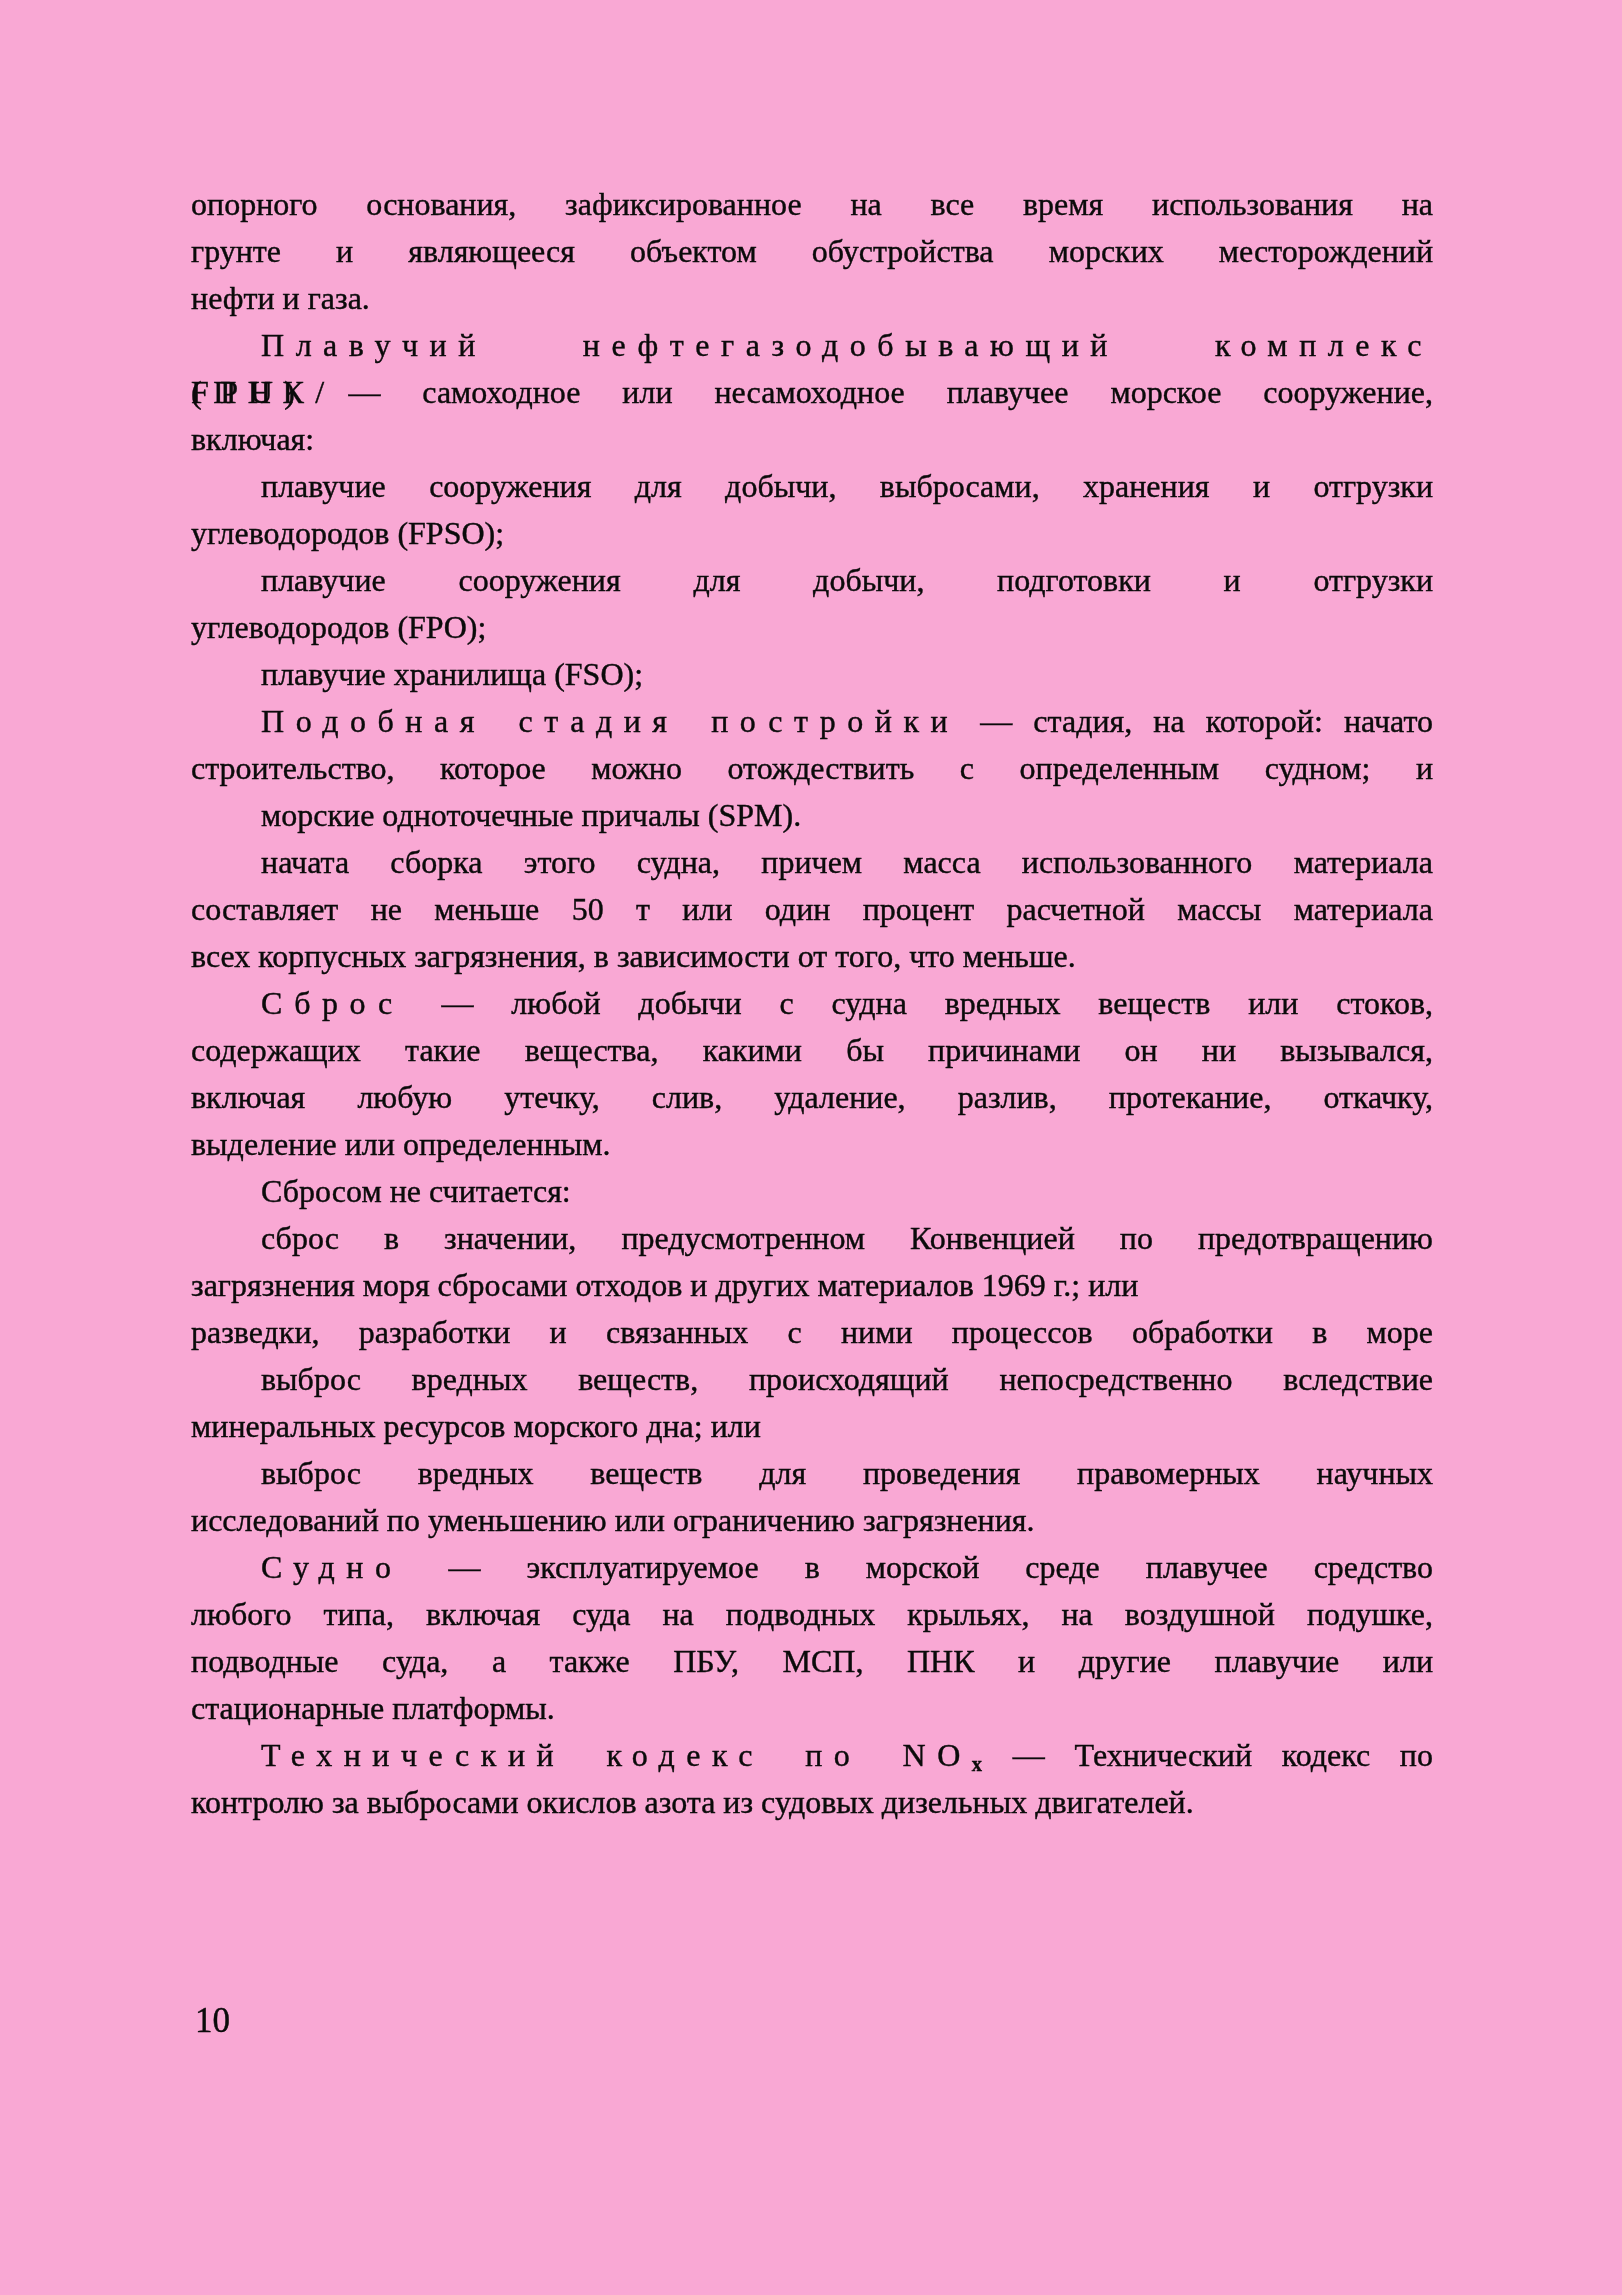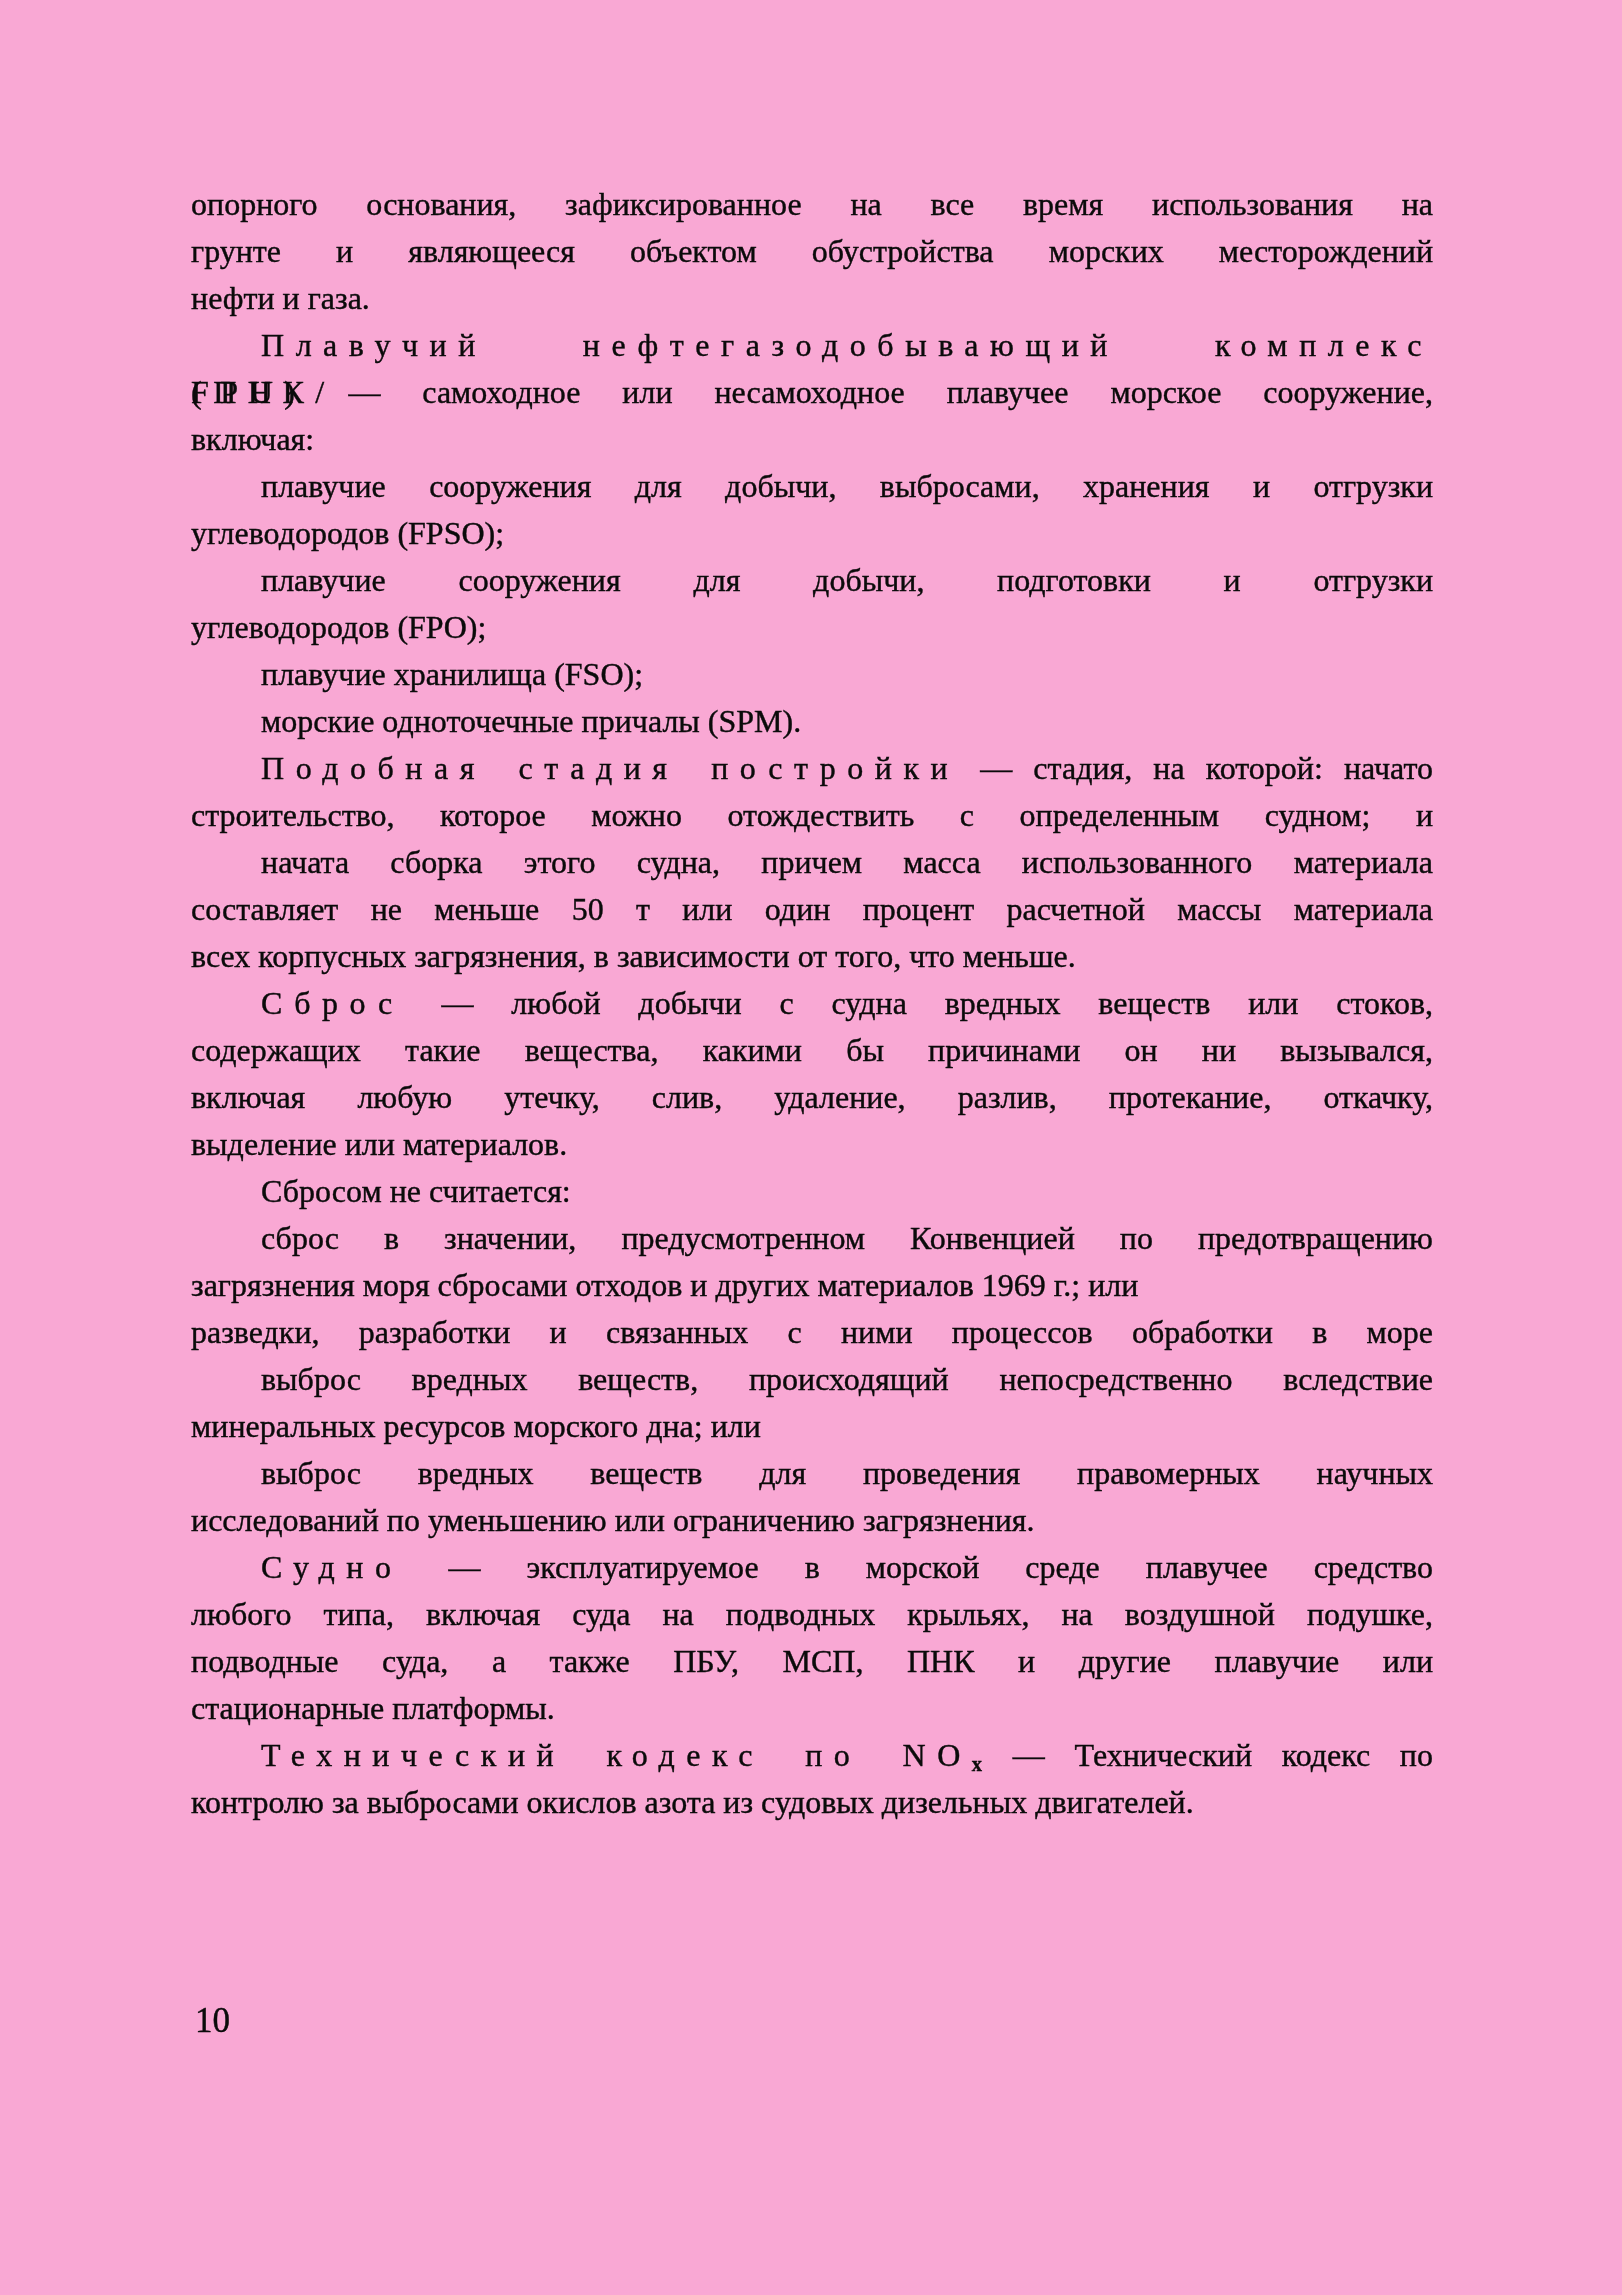--- a/index.html
+++ b/index.html
@@ -75,36 +75,36 @@
         <div class="line end"><span class="plain">углеводородов (FPSO);</span></div>
       </div>
       <div class="paragraph">
         <div class="line indent"><span class="plain">плавучие сооружения для добычи, подготовки и отгрузки</span></div>
         <div class="line end"><span class="plain">углеводородов (FPO);</span></div>
       </div>
       <div class="paragraph">
         <div class="line indent end"><span class="plain">плавучие хранилища (FSO);</span></div>
       </div>
       <div class="paragraph">
-        <div class="line indent end"><span class="plain">морские одноточечные причалы (SPM).</span></div>
+        <div class="line indent"><span class="term">Подобная стадия постройки</span><span class="plain"> — стадия, на которой: начато</span></div>
+        <div class="line"><span class="plain">строительство, которое можно отождествить с определенным судном; и</span></div>
       </div>
       <div class="paragraph">
-        <div class="line indent"><span class="term">Подобная стадия постройки</span><span class="plain"> — стадия, на которой: начато</span></div>
-        <div class="line"><span class="plain">строительство, которое можно отождествить с определенным судном; и</span></div>
+        <div class="line indent end"><span class="plain">морские одноточечные причалы (SPM).</span></div>
       </div>
       <div class="paragraph">
         <div class="line indent"><span class="plain">начата сборка этого судна, причем масса использованного материала</span></div>
         <div class="line"><span class="plain">составляет не меньше 50 т или один процент расчетной массы материала</span></div>
         <div class="line end"><span class="plain">всех корпусных загрязнения, в зависимости от того, что меньше.</span></div>
       </div>
       <div class="paragraph">
         <div class="line indent"><span class="term">Сброс</span><span class="plain"> — любой добычи с судна вредных веществ или стоков,</span></div>
         <div class="line"><span class="plain">содержащих такие вещества, какими бы причинами он ни вызывался,</span></div>
         <div class="line"><span class="plain">включая любую утечку, слив, удаление, разлив, протекание, откачку,</span></div>
-        <div class="line end"><span class="plain">выделение или материалов.</span></div>
+        <div class="line end"><span class="plain">выделение или определенным.</span></div>
       </div>
       <div class="paragraph">
         <div class="line indent end"><span class="plain">Сбросом не считается:</span></div>
       </div>
       <div class="paragraph">
         <div class="line indent"><span class="plain">сброс в значении, предусмотренном Конвенцией по предотвращению</span></div>
         <div class="line end"><span class="plain">загрязнения моря сбросами отходов и других материалов 1969 г.; или</span></div>
       </div>
       <div class="paragraph">
         <div class="line"><span class="plain">разведки, разработки и связанных с ними процессов обработки в море</span></div>

